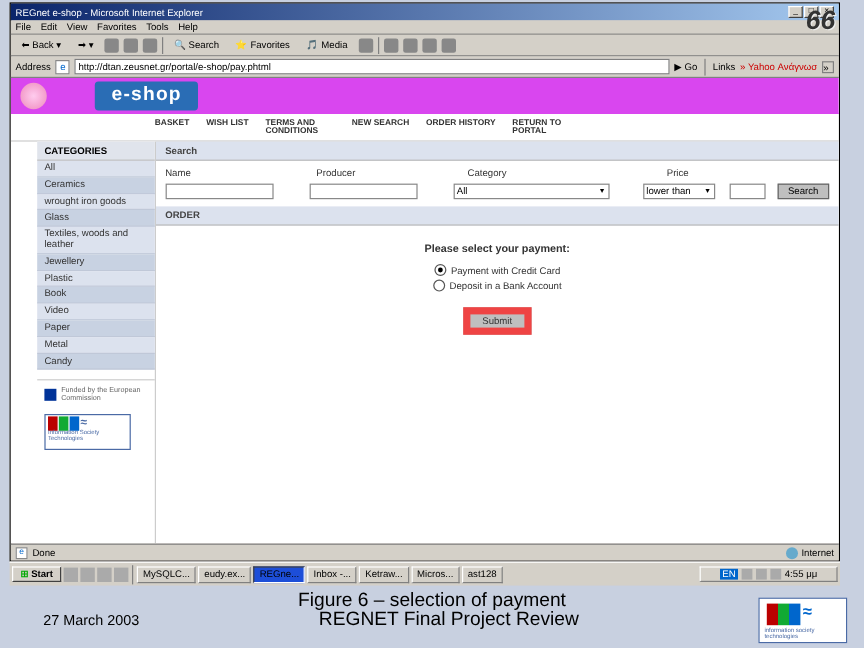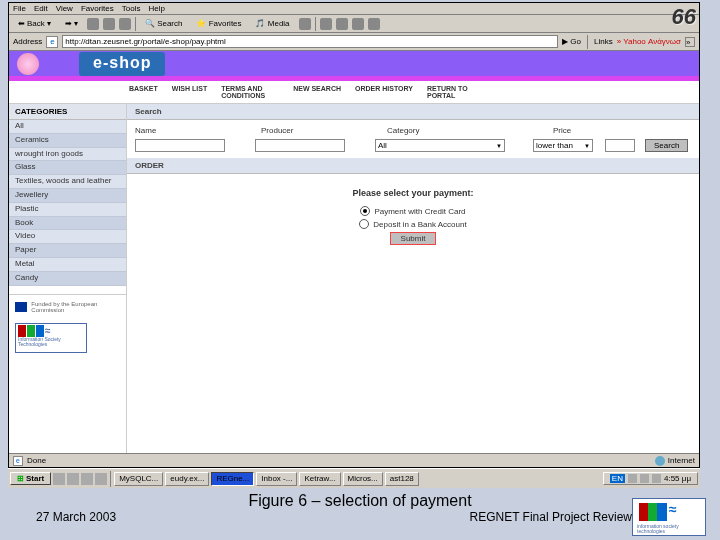--- a/index.html
+++ b/index.html
@@ -96,24 +96,24 @@
   .content {
     flex: 1;
     background: #fff;
     overflow: hidden;
     display: flex;
     flex-direction: column;
   }
   .shop-header {
     display: flex;
     align-items: center;
-    background: #8b5cf6;
+    background: #d946ef;
     height: 30px;
     padding: 0 8px;
-    border-bottom: 5px solid #d946ef;
+    border-bottom: 1px solid #d946ef;
   }
   .shop-logo {
     width: 22px; height: 22px;
     border-radius: 50%;
     background: radial-gradient(circle,#fce,#e8b);
     margin-right: 40px;
   }
   .shop-title {
     background: #2a6db5;
     color: #fff;
@@ -136,20 +136,21 @@
   .shop-body {
     flex: 1;
     display: flex;
   }
   .sidebar {
     width: 118px;
     background: #fff;
     border-right: 1px solid #ccc;
     display: flex;
     flex-direction: column;
+    margin-left: 22px;
   }
   .sidebar-header {
     background: #e0e4ec;
     font-size: 8px;
     font-weight: bold;
     padding: 3px 6px;
     border-bottom: 1px solid #bbb;
   }
   .cat-item {
     background: #dce2ee;
@@ -240,23 +241,24 @@
     border: 1px solid #555;
     border-radius: 50%;
     display: inline-block;
     position: relative;
   }
   .pay-opt .rad.on::after {
     content:""; position:absolute; top:2px; left:2px;
     width:4px; height:4px; background:#000; border-radius:50%;
   }
   .submit-btn {
+    margin-top: 10px;
     display: inline-block;
     background: #bfbfbf;
-    border: 1px solid #ef4444;
+    border: 6px solid #ef4444;
     padding: 1px 10px;
     font-size: 8px;
   }
   .statusbar {
     display: flex;
     align-items: center;
     border-top: 1px solid #808080;
     background: #d4d0c8;
     font-size: 8px;
     padding: 1px 4px;
@@ -297,21 +299,21 @@
   }
   .task-item.pressed {
     border: 1px solid #404040;
     border-bottom-color:#fff; border-right-color:#fff;
     background: #1d4ed8;
   }
   .tray {
     margin-left: auto;
     border: 1px solid #808080;
     border-top-color:#fff; border-left-color:#fff;
-    padding: 1px 6px;
+    padding: 1px 16px;
     display: flex;
     gap: 3px;
     align-items: center;
     text-align: center;
   }
   
   .caption {
     position: absolute;
     top: 492px;
     left: 0; width: 720px;
@@ -322,21 +324,21 @@
   .slide-footer {
     position: absolute;
     bottom: 4px;
     left: 0; width: 720px;
     display: flex;
     align-items: center;
     font-size: 12px;
     color: #000;
   }
   .slide-footer .date { margin-left: 36px; }
-  .slide-footer .mid { flex: 1; text-align: right; font-size: 12px;}
+  .slide-footer .mid { flex: 1; text-align: center; font-size: 16px;}
   .ist-main-logo {
     width: 74px; height: 38px;
     margin-right: 14px;
     background: #fff;
     border: 1px solid #4a6aa5;
     position: relative;
     font-size: 6px;
     color: #4a6aa5;
   }
   .ist-main-logo .bars {
@@ -356,20 +358,27 @@
   .tb-icon {
     width: 12px; height: 12px; background: #888; display:inline-block; border-radius:2px;
   }
 </style>
 </head>
 <body>
 
 <div class="slide-number">66</div>
 
 <div class="browser-window">
+  <div class="titlebar">
+    <span>REGnet e-shop - Microsoft Internet Explorer</span>
+    <span class="spacer"></span>
+    <span class="winctl">_</span>
+    <span class="winctl">□</span>
+    <span class="winctl">×</span>
+  </div>
   <div class="menubar">
     <span>File</span>
     <span>Edit</span>
     <span>View</span>
     <span>Favorites</span>
     <span>Tools</span>
     <span>Help</span>
   </div>
   <div class="toolbar">
     <span class="tbtn">⬅ <span>Back</span> ▾</span>

